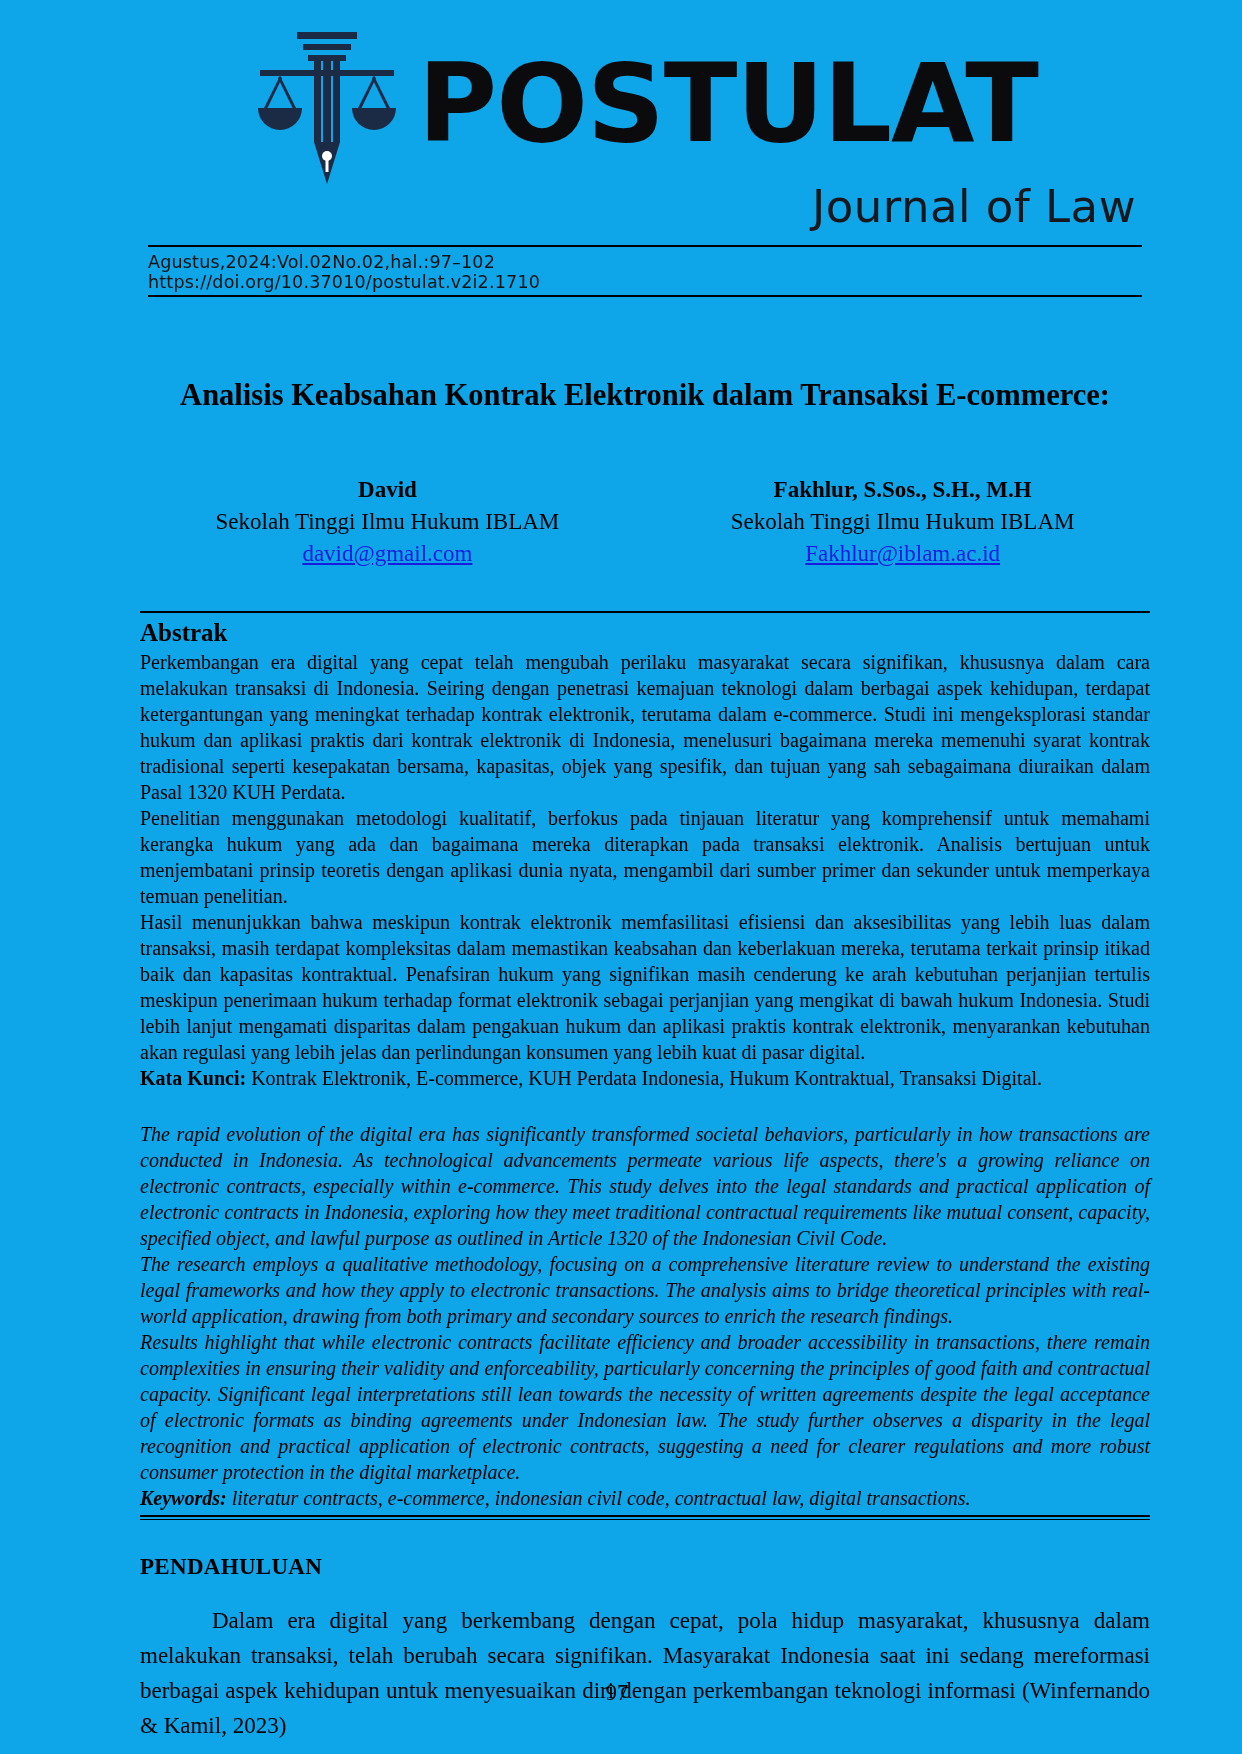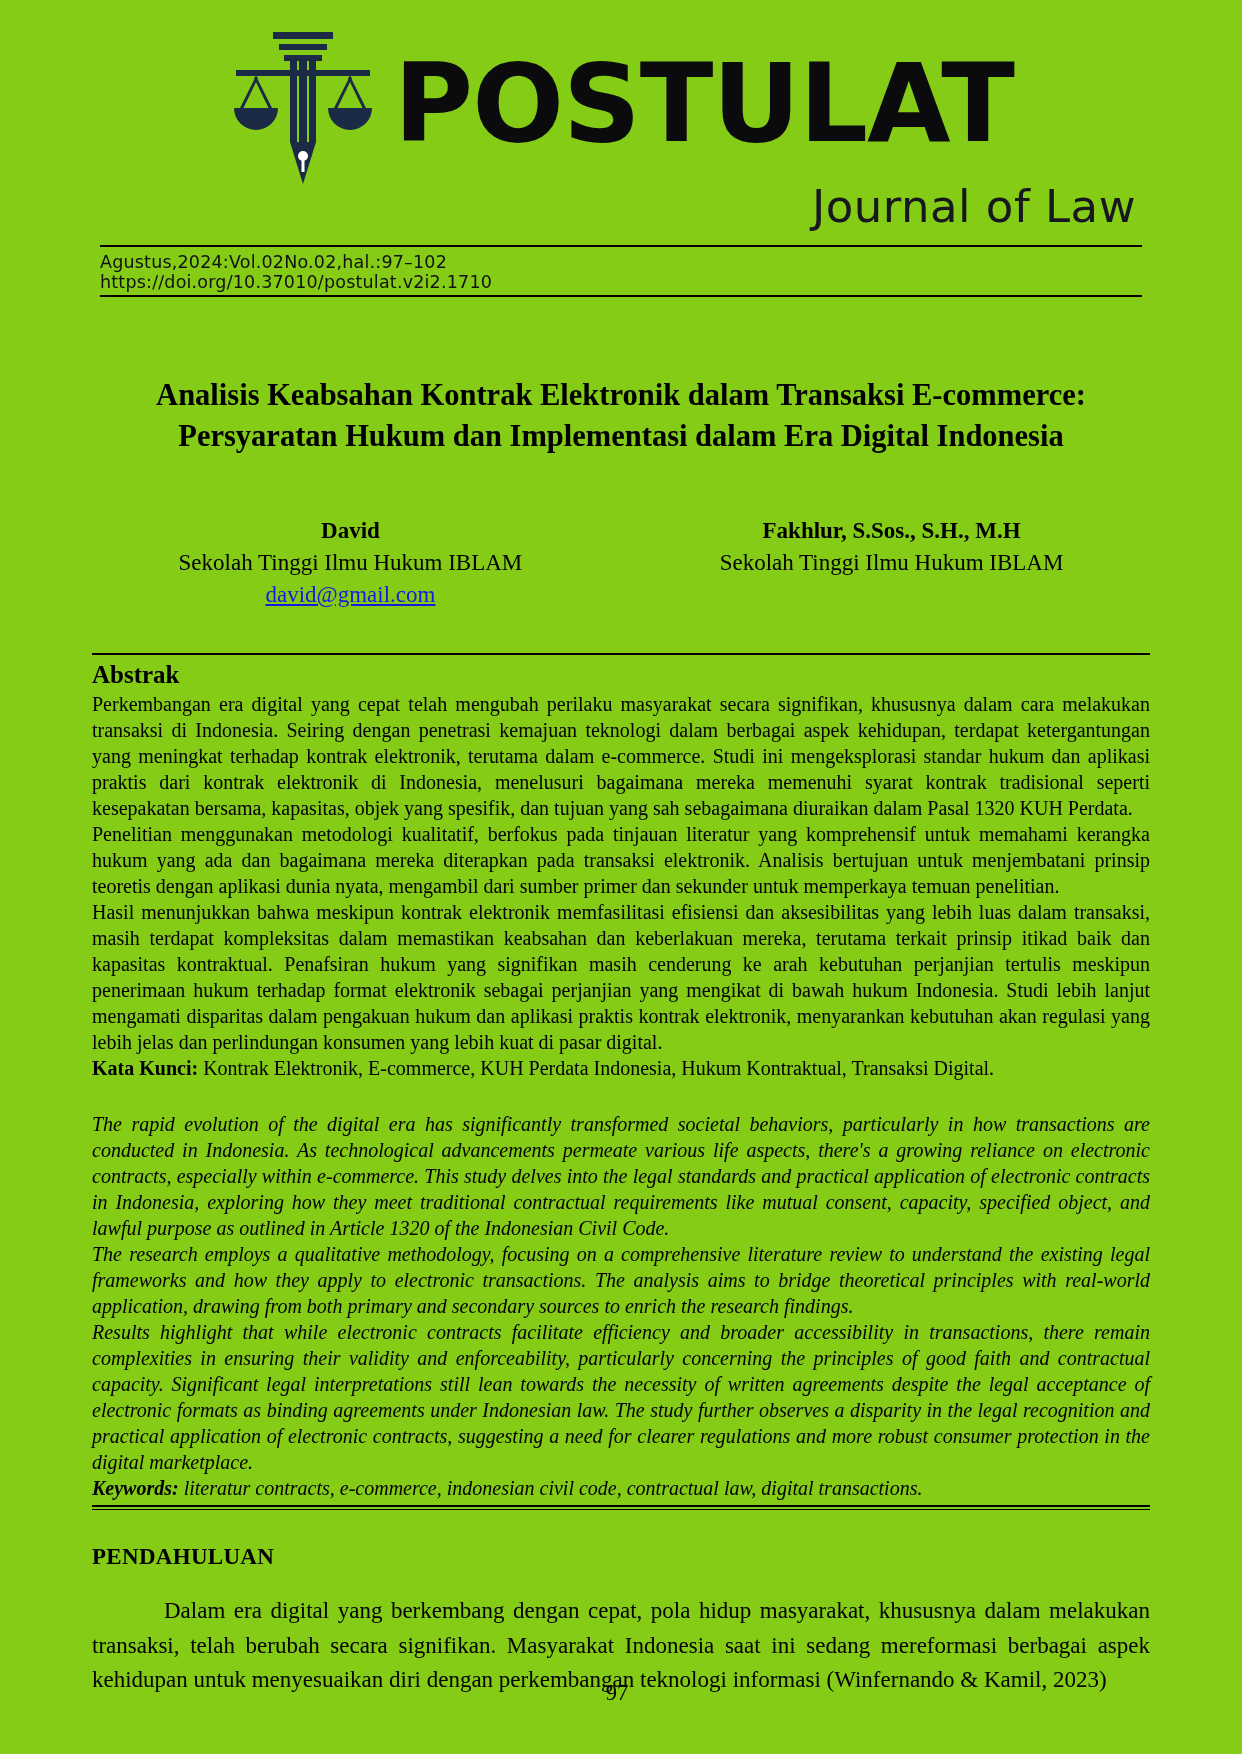--- a/index.html
+++ b/index.html
@@ -10,23 +10,24 @@
   }
   body {
     font-family: "Liberation Serif", serif;
     color: #000000;
   }
   .page {
     position: relative;
     width: 1242px;
     height: 1754px;
     margin: 0 auto;
-    background: #84cc16;
+    background: #0ea5e9;
     box-sizing: border-box;
     overflow: hidden;
+    padding-left: 48px;
   }
 
   
   .masthead {
     padding: 26px 100px 0 100px;
     display: flex;
     flex-direction: column;
     align-items: center;
   }
   .logo-row {
@@ -242,33 +243,33 @@
     <span>97–102</span>
   </div>
 
   <div class="header-doi">https://doi.org/10.37010/postulat.v2i2.1710</div>
 
   <div class="header-rule-bottom"></div>
 
   <div class="title-block">
     <div class="paper-title">
       <span>Analisis Keabsahan Kontrak Elektronik dalam Transaksi E-commerce:</span><br>
-      <span>Persyaratan Hukum dan Implementasi dalam Era Digital Indonesia</span>
     </div>
   </div>
 
   <div class="authors">
     <div class="author">
       <div class="author-name">David</div>
       <div class="author-aff">Sekolah Tinggi Ilmu Hukum IBLAM</div>
       <div class="author-mail">david@gmail.com</div>
     </div>
     <div class="author">
       <div class="author-name">Fakhlur, S.Sos., S.H., M.H</div>
       <div class="author-aff">Sekolah Tinggi Ilmu Hukum IBLAM</div>
+      <div class="author-mail">Fakhlur@iblam.ac.id</div>
     </div>
   </div>
 
   <div class="abs-rule-top"></div>
 
   <div class="abstract-section">
     <div class="abs-heading">Abstrak</div>
     <p class="abs-p">Perkembangan era digital yang cepat telah mengubah perilaku masyarakat secara signifikan, khususnya dalam cara melakukan transaksi di Indonesia. Seiring dengan penetrasi kemajuan teknologi dalam berbagai aspek kehidupan, terdapat ketergantungan yang meningkat terhadap kontrak elektronik, terutama dalam e-commerce. Studi ini mengeksplorasi standar hukum dan aplikasi praktis dari kontrak elektronik di Indonesia, menelusuri bagaimana mereka memenuhi syarat kontrak tradisional seperti kesepakatan bersama, kapasitas, objek yang spesifik, dan tujuan yang sah sebagaimana diuraikan dalam Pasal 1320 KUH Perdata.</p>
     <p class="abs-p">Penelitian menggunakan metodologi kualitatif, berfokus pada tinjauan literatur yang komprehensif untuk memahami kerangka hukum yang ada dan bagaimana mereka diterapkan pada transaksi elektronik. Analisis bertujuan untuk menjembatani prinsip teoretis dengan aplikasi dunia nyata, mengambil dari sumber primer dan sekunder untuk memperkaya temuan penelitian.</p>
     <p class="abs-p">Hasil menunjukkan bahwa meskipun kontrak elektronik memfasilitasi efisiensi dan aksesibilitas yang lebih luas dalam transaksi, masih terdapat kompleksitas dalam memastikan keabsahan dan keberlakuan mereka, terutama terkait prinsip itikad baik dan kapasitas kontraktual. Penafsiran hukum yang signifikan masih cenderung ke arah kebutuhan perjanjian tertulis meskipun penerimaan hukum terhadap format elektronik sebagai perjanjian yang mengikat di bawah hukum Indonesia. Studi lebih lanjut mengamati disparitas dalam pengakuan hukum dan aplikasi praktis kontrak elektronik, menyarankan kebutuhan akan regulasi yang lebih jelas dan perlindungan konsumen yang lebih kuat di pasar digital.</p>

